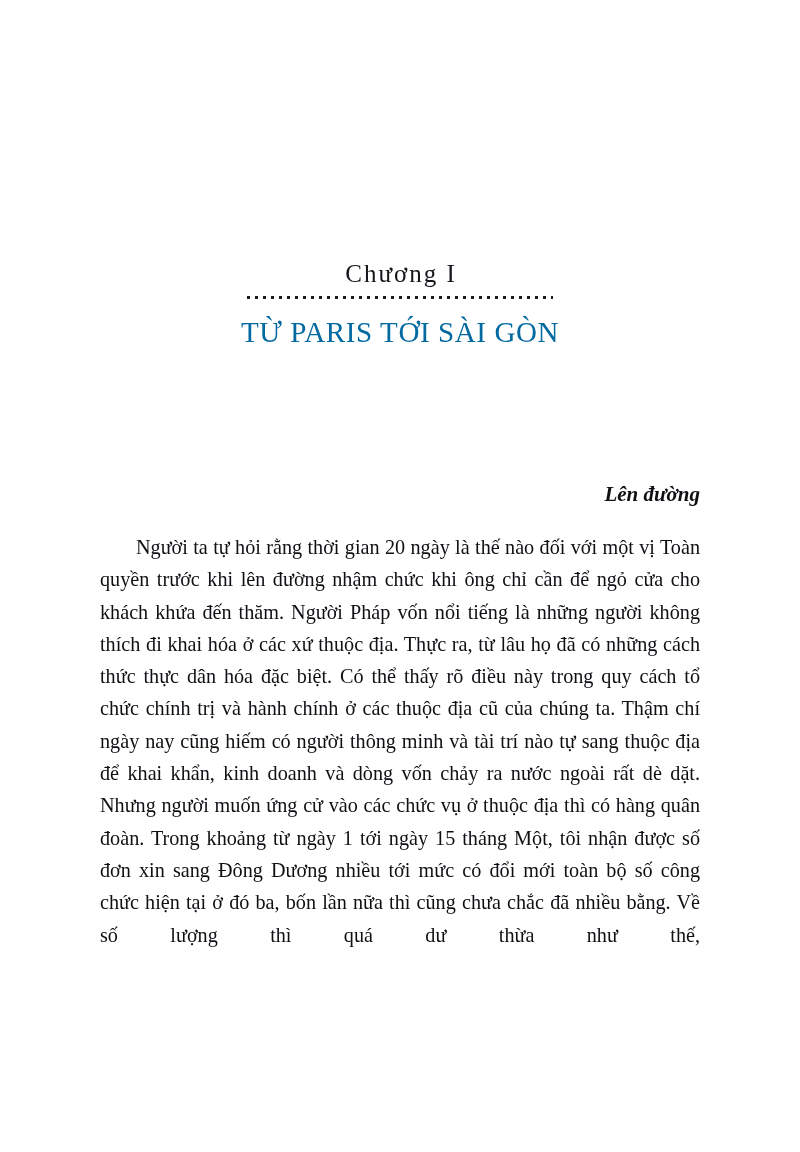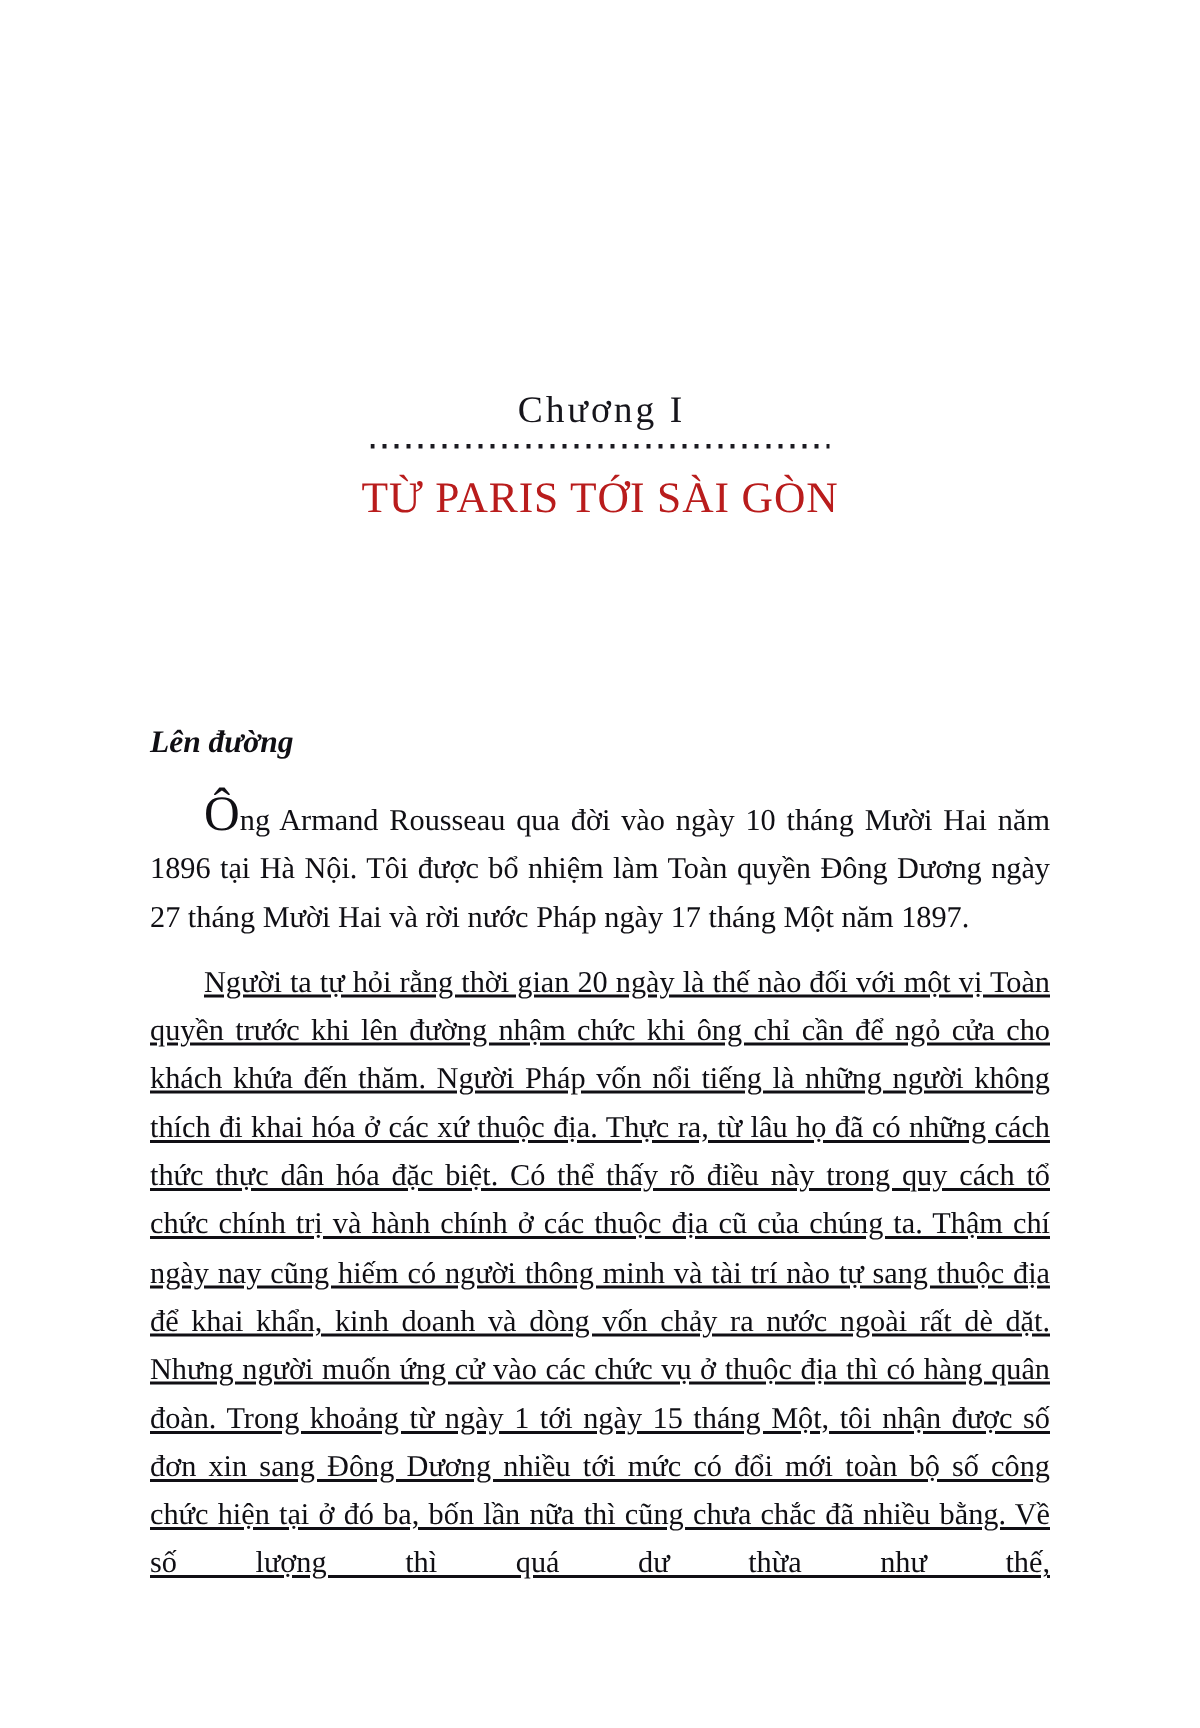--- a/index.html
+++ b/index.html
@@ -51,32 +51,32 @@
     background-image: linear-gradient(to right, #1b1a20 0 3px, rgba(0,0,0,0) 3px 8px);
     background-size: 8px 3px;
     background-repeat: repeat-x;
   }
 
   .chapter-title {
     margin-top: 15px;
     font-size: 29px;
     line-height: 36px;
     letter-spacing: 0.6px;
-    color: #b91c1c;
+    color: #0369a1;
     font-weight: 400;
     white-space: nowrap;
   }
 
   
   .section-head {
     position: absolute;
     left: 100px;
     top: 480px;
     width: 600px;
-    text-align: left;
+    text-align: right;
     font-size: 21px;
     line-height: 28px;
     font-weight: bold;
     font-style: italic;
     color: #100f14;
   }
 
   
   .body-block {
     position: absolute;
@@ -124,19 +124,18 @@
   <div class="chapter-head">
     <div class="chapter-number">Chương I</div>
     <div class="chapter-rule"></div>
     <div class="chapter-title">TỪ PARIS TỚI SÀI GÒN</div>
   </div>
 
   <div class="section-head">Lên đường</div>
 
   <div class="body-block">
 
-    <p class="para"><span class="dropcap">Ô</span><span>ng Armand Rousseau qua đời vào ngày 10 tháng Mười Hai năm 1896 tại Hà Nội. Tôi được bổ nhiệm làm Toàn quyền Đông Dương ngày 27 tháng Mười Hai và rời nước Pháp ngày 17 tháng Một năm 1897.</span></p>
 
     <p class="para last-cut"><span>Người ta tự hỏi rằng thời gian 20 ngày là thế nào đối với một vị Toàn quyền trước khi lên đường nhậm chức khi ông chỉ cần để ngỏ cửa cho khách khứa đến thăm. Người Pháp vốn nổi tiếng là những người không thích đi khai hóa ở các xứ thuộc địa. Thực ra, từ lâu họ đã có những cách thức thực dân hóa đặc biệt. Có thể thấy rõ điều này trong quy cách tổ chức chính trị và hành chính ở các thuộc địa cũ của chúng ta. Thậm chí ngày nay cũng hiếm có người thông minh và tài trí nào tự sang thuộc địa để khai khẩn, kinh doanh và dòng vốn chảy ra nước ngoài rất dè dặt. Nhưng người muốn ứng cử vào các chức vụ ở thuộc địa thì có hàng quân đoàn. Trong khoảng từ ngày 1 tới ngày 15 tháng Một, tôi nhận được số đơn xin sang Đông Dương nhiều tới mức có đổi mới toàn bộ số công chức hiện tại ở đó ba, bốn lần nữa thì cũng chưa chắc đã nhiều bằng. Về số lượng thì quá dư thừa như thế,</span></p>
 
   </div>
 
 </div>
 
 </body></html>

